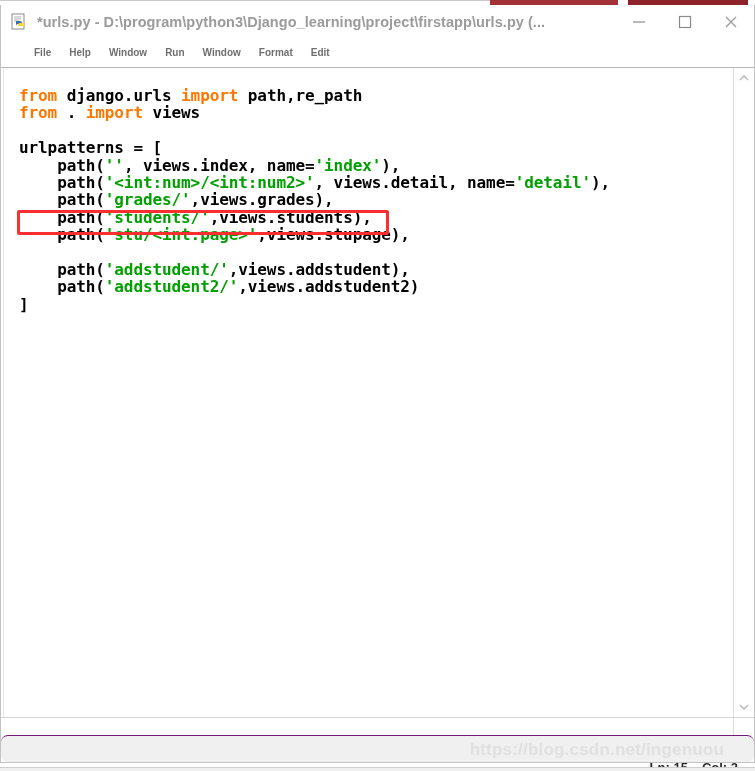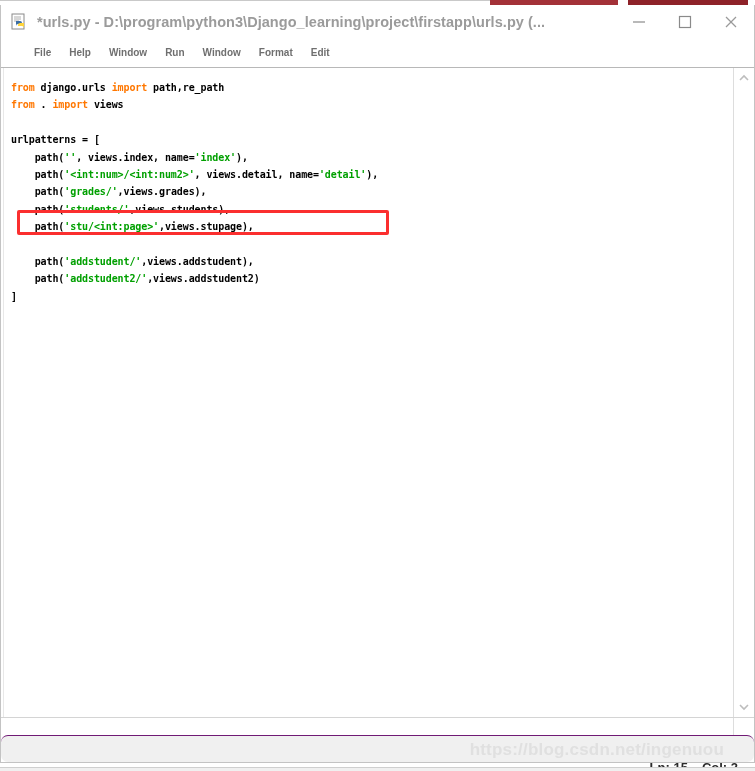--- a/index.html
+++ b/index.html
@@ -141,23 +141,23 @@
     box-sizing: border-box;
   }
   .editor-gutter-line {
     position: absolute;
     left: 0; top: 0; bottom: 0;
     width: 2px;
     background: #ffffff;
     border-right: 1px solid #e8e8e8;
   }
   pre.code {
-    margin: 4px;
+    margin: 12px;
     font-family: "DejaVu Sans Mono", "Liberation Mono", monospace;
-    font-size: 10px;
+    font-size: 16px;
     line-height: 17.4px;
     color: #000000;
     white-space: pre;
     letter-spacing: -0.1px;
   }
   .kw { color: #ff7700; }
   .str { color: #00a000; }
   .pl { color: #000000; }
 
   

